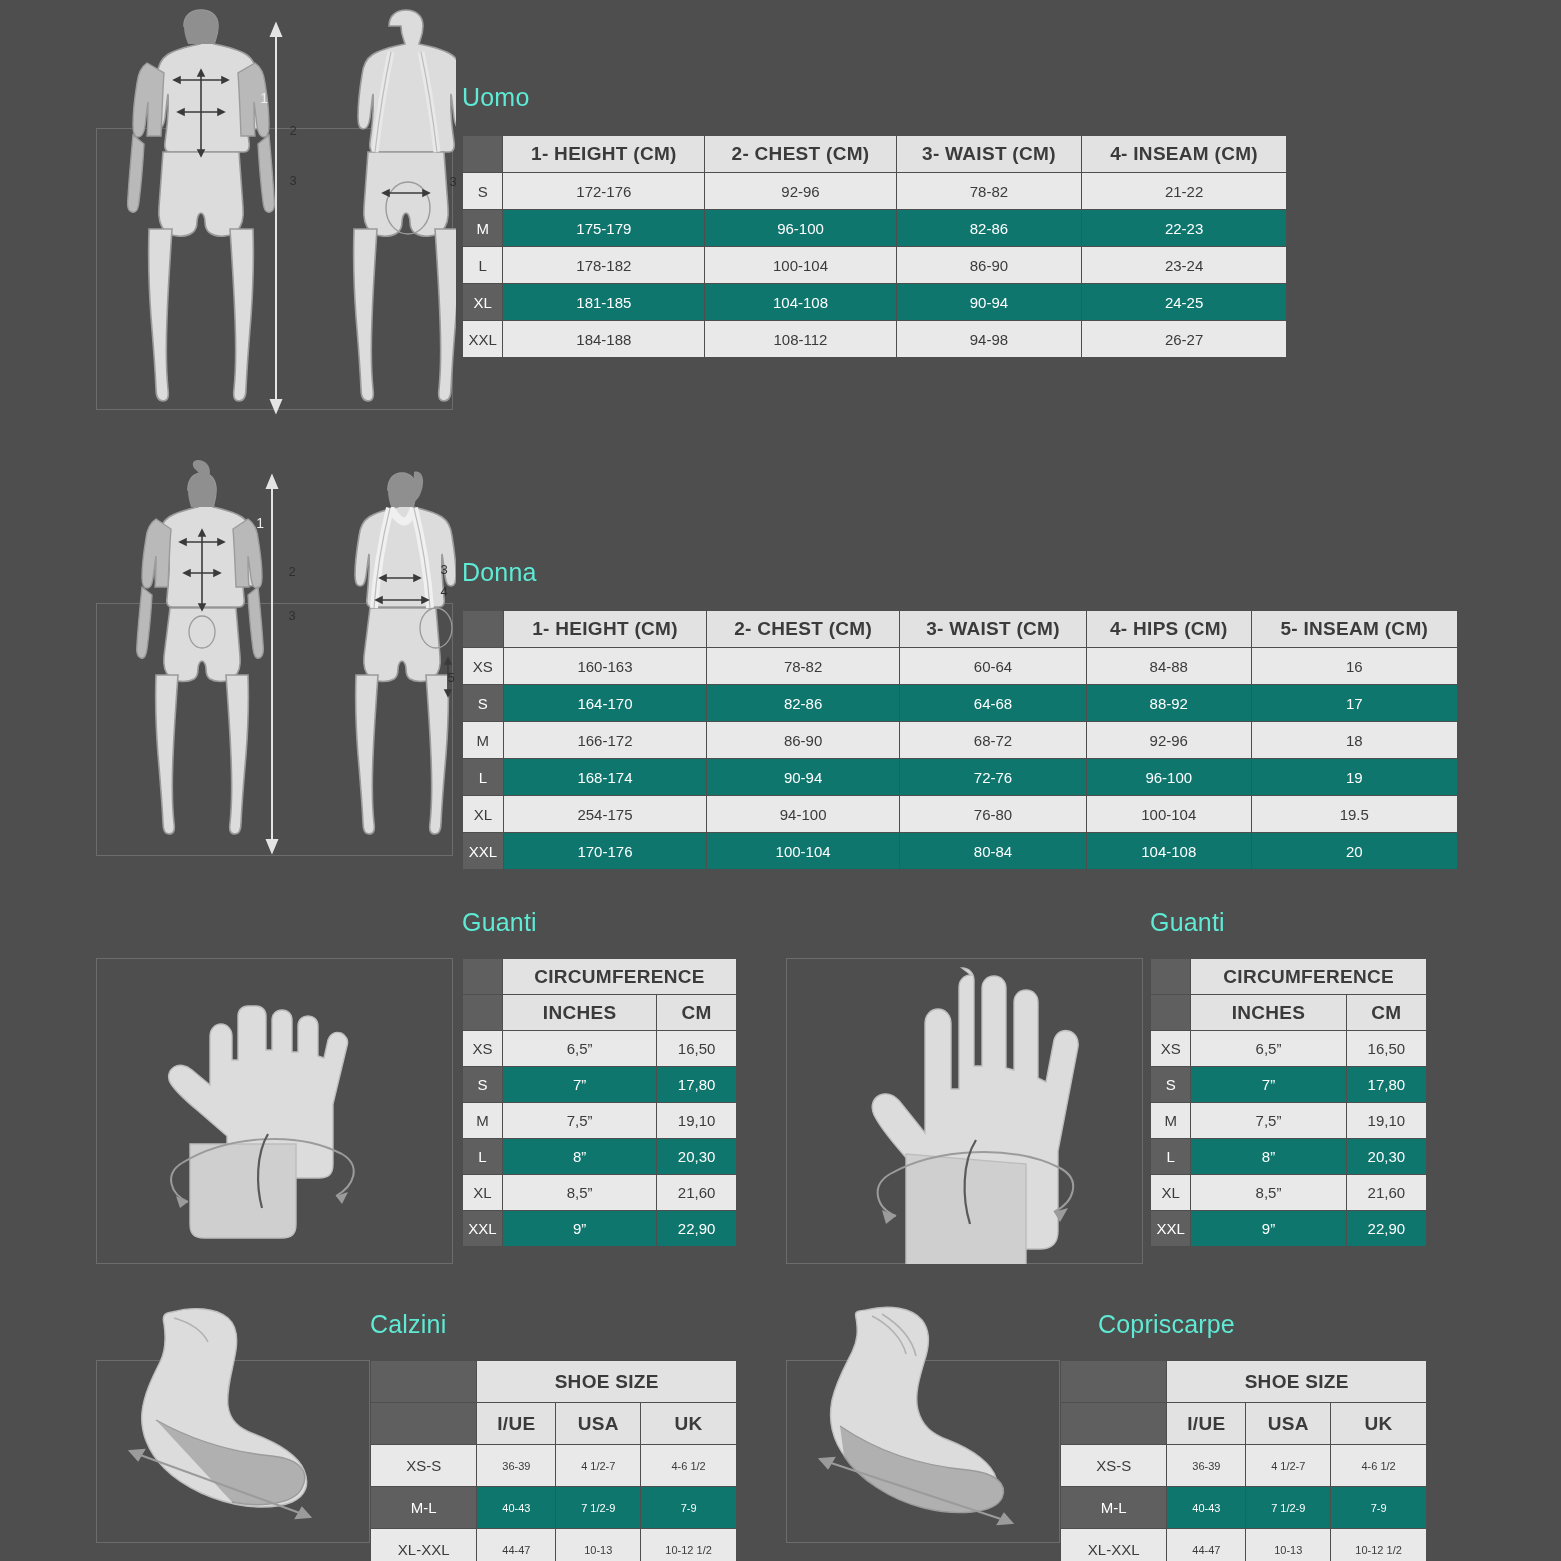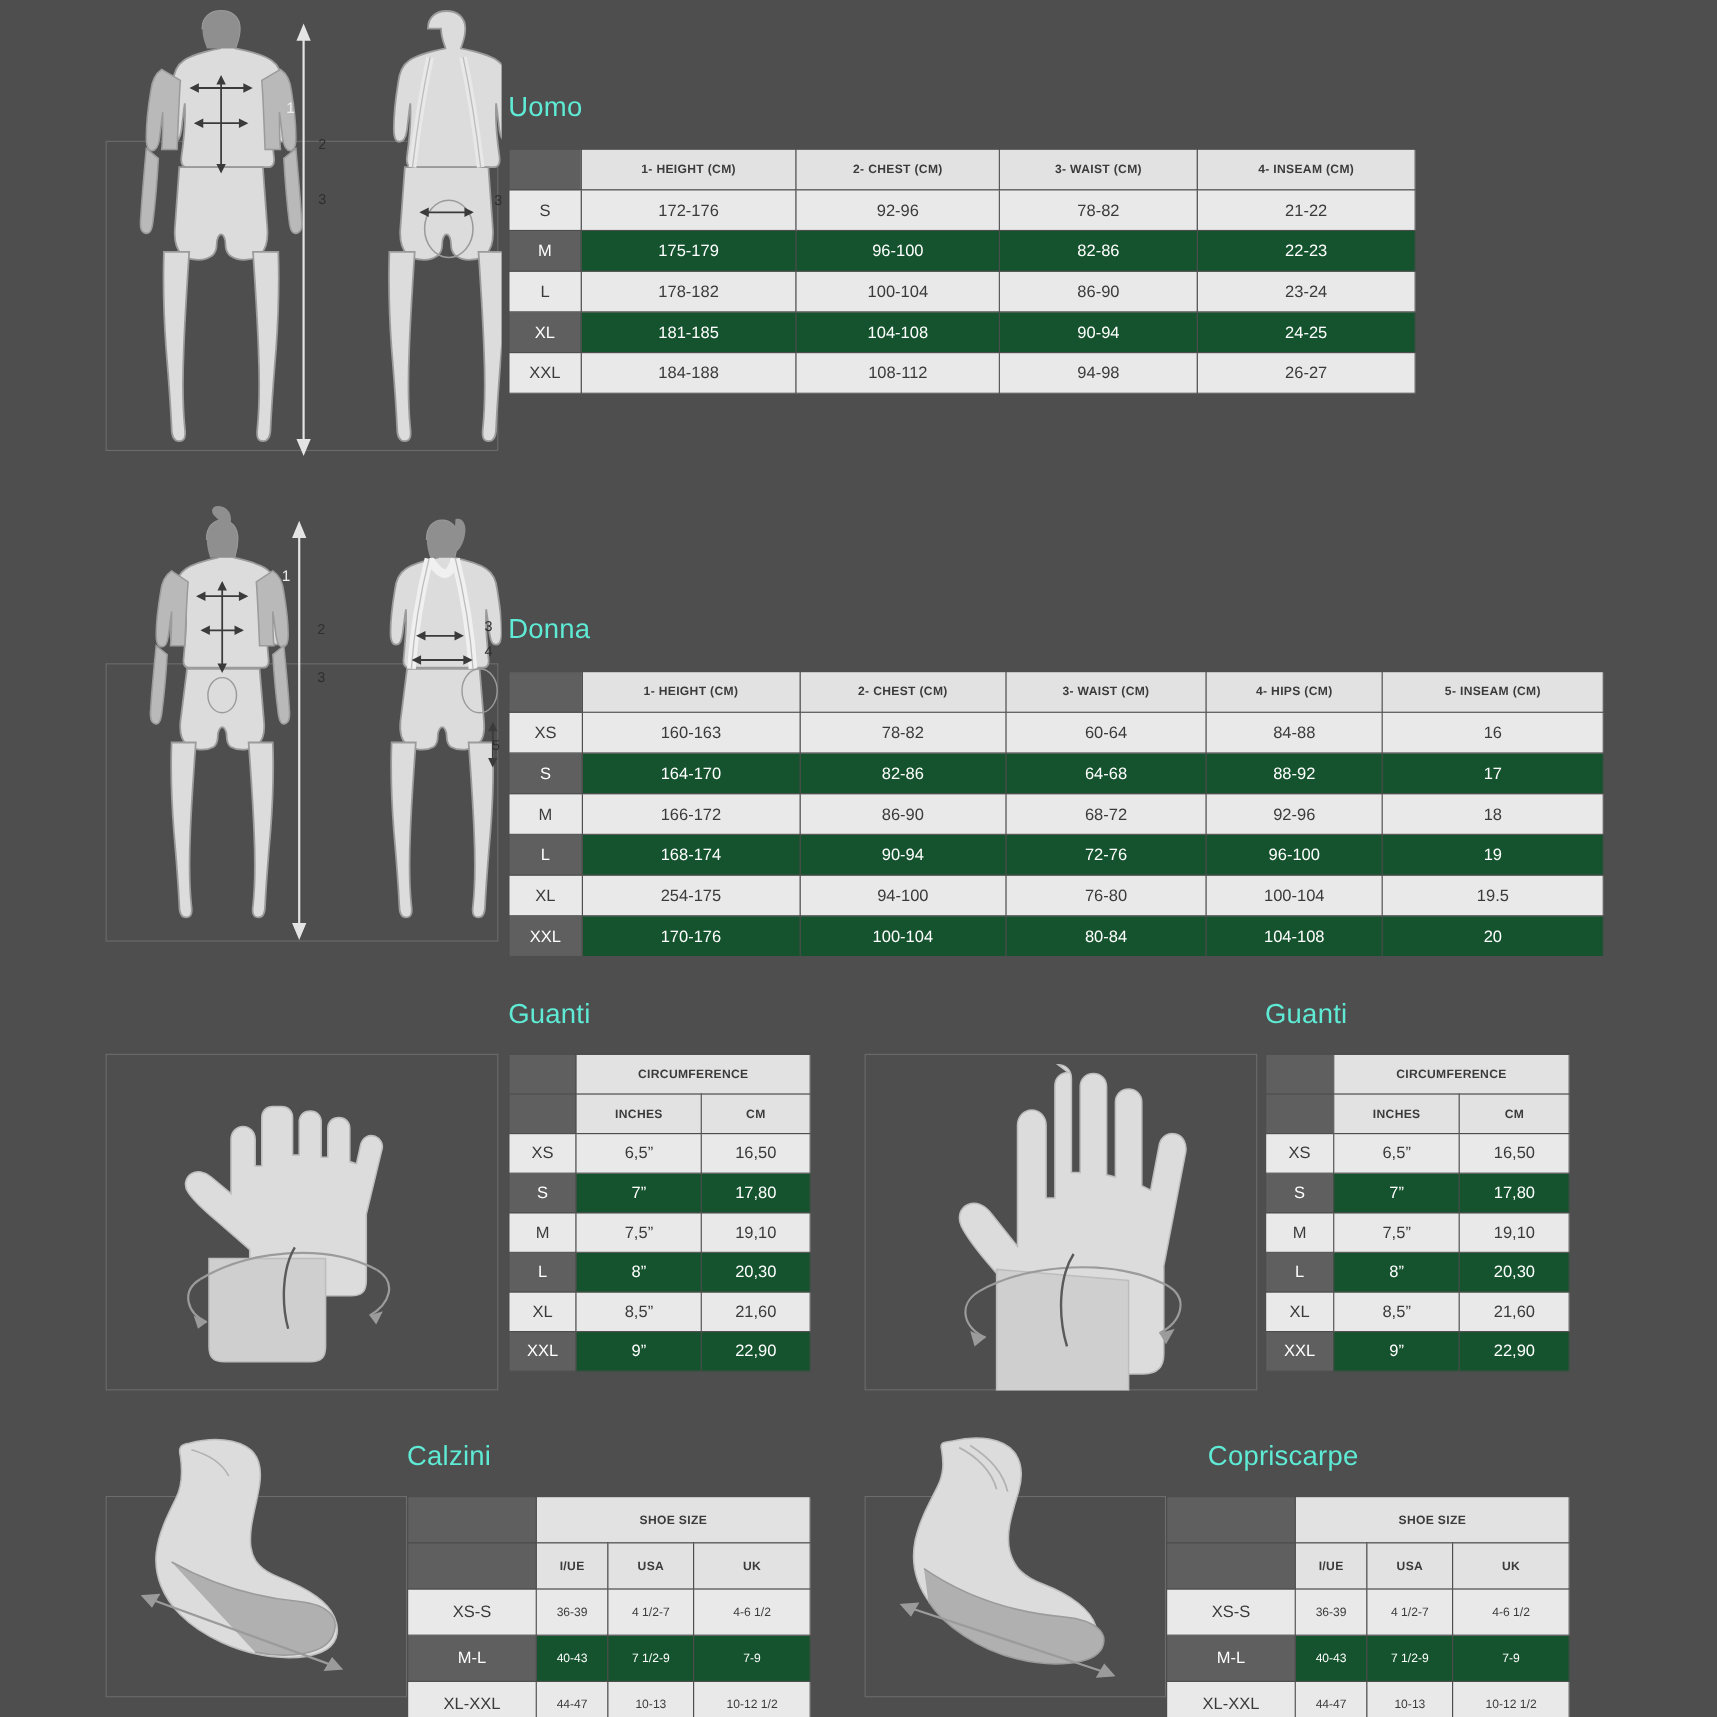--- a/index.html
+++ b/index.html
@@ -22,27 +22,27 @@
     font-weight:normal;
     color:#3b3b3b;
     padding:0;
     height:37px;
     border:1px solid #4e4e4e;
     white-space:nowrap;
   }
   table.size thead th {
     background:#e2e2e2;
     font-weight:bold;
-    font-size:11px;
+    font-size:19px;
     letter-spacing:0.3px;
     color:#3b3b3b;
   }
   table.size thead th.corner { background:#5f5f5f; border-color:#4e4e4e; }
   table.size tbody tr.odd td { background:#e9e9e9; }
-  table.size tbody tr.even td { background:#14532d; color:#ffffff; }
+  table.size tbody tr.even td { background:#0f766e; color:#ffffff; }
   table.size tbody td.lbl { background:#e9e9e9; color:#3b3b3b; font-size:15px; }
   table.size tbody tr.even td.lbl { background:#5f5f5f; color:#ffffff; }
 
   .section-title {
     font-size:25px;
     color:#5eead4;
     font-weight:normal;
     letter-spacing:0.2px;
   }
 

